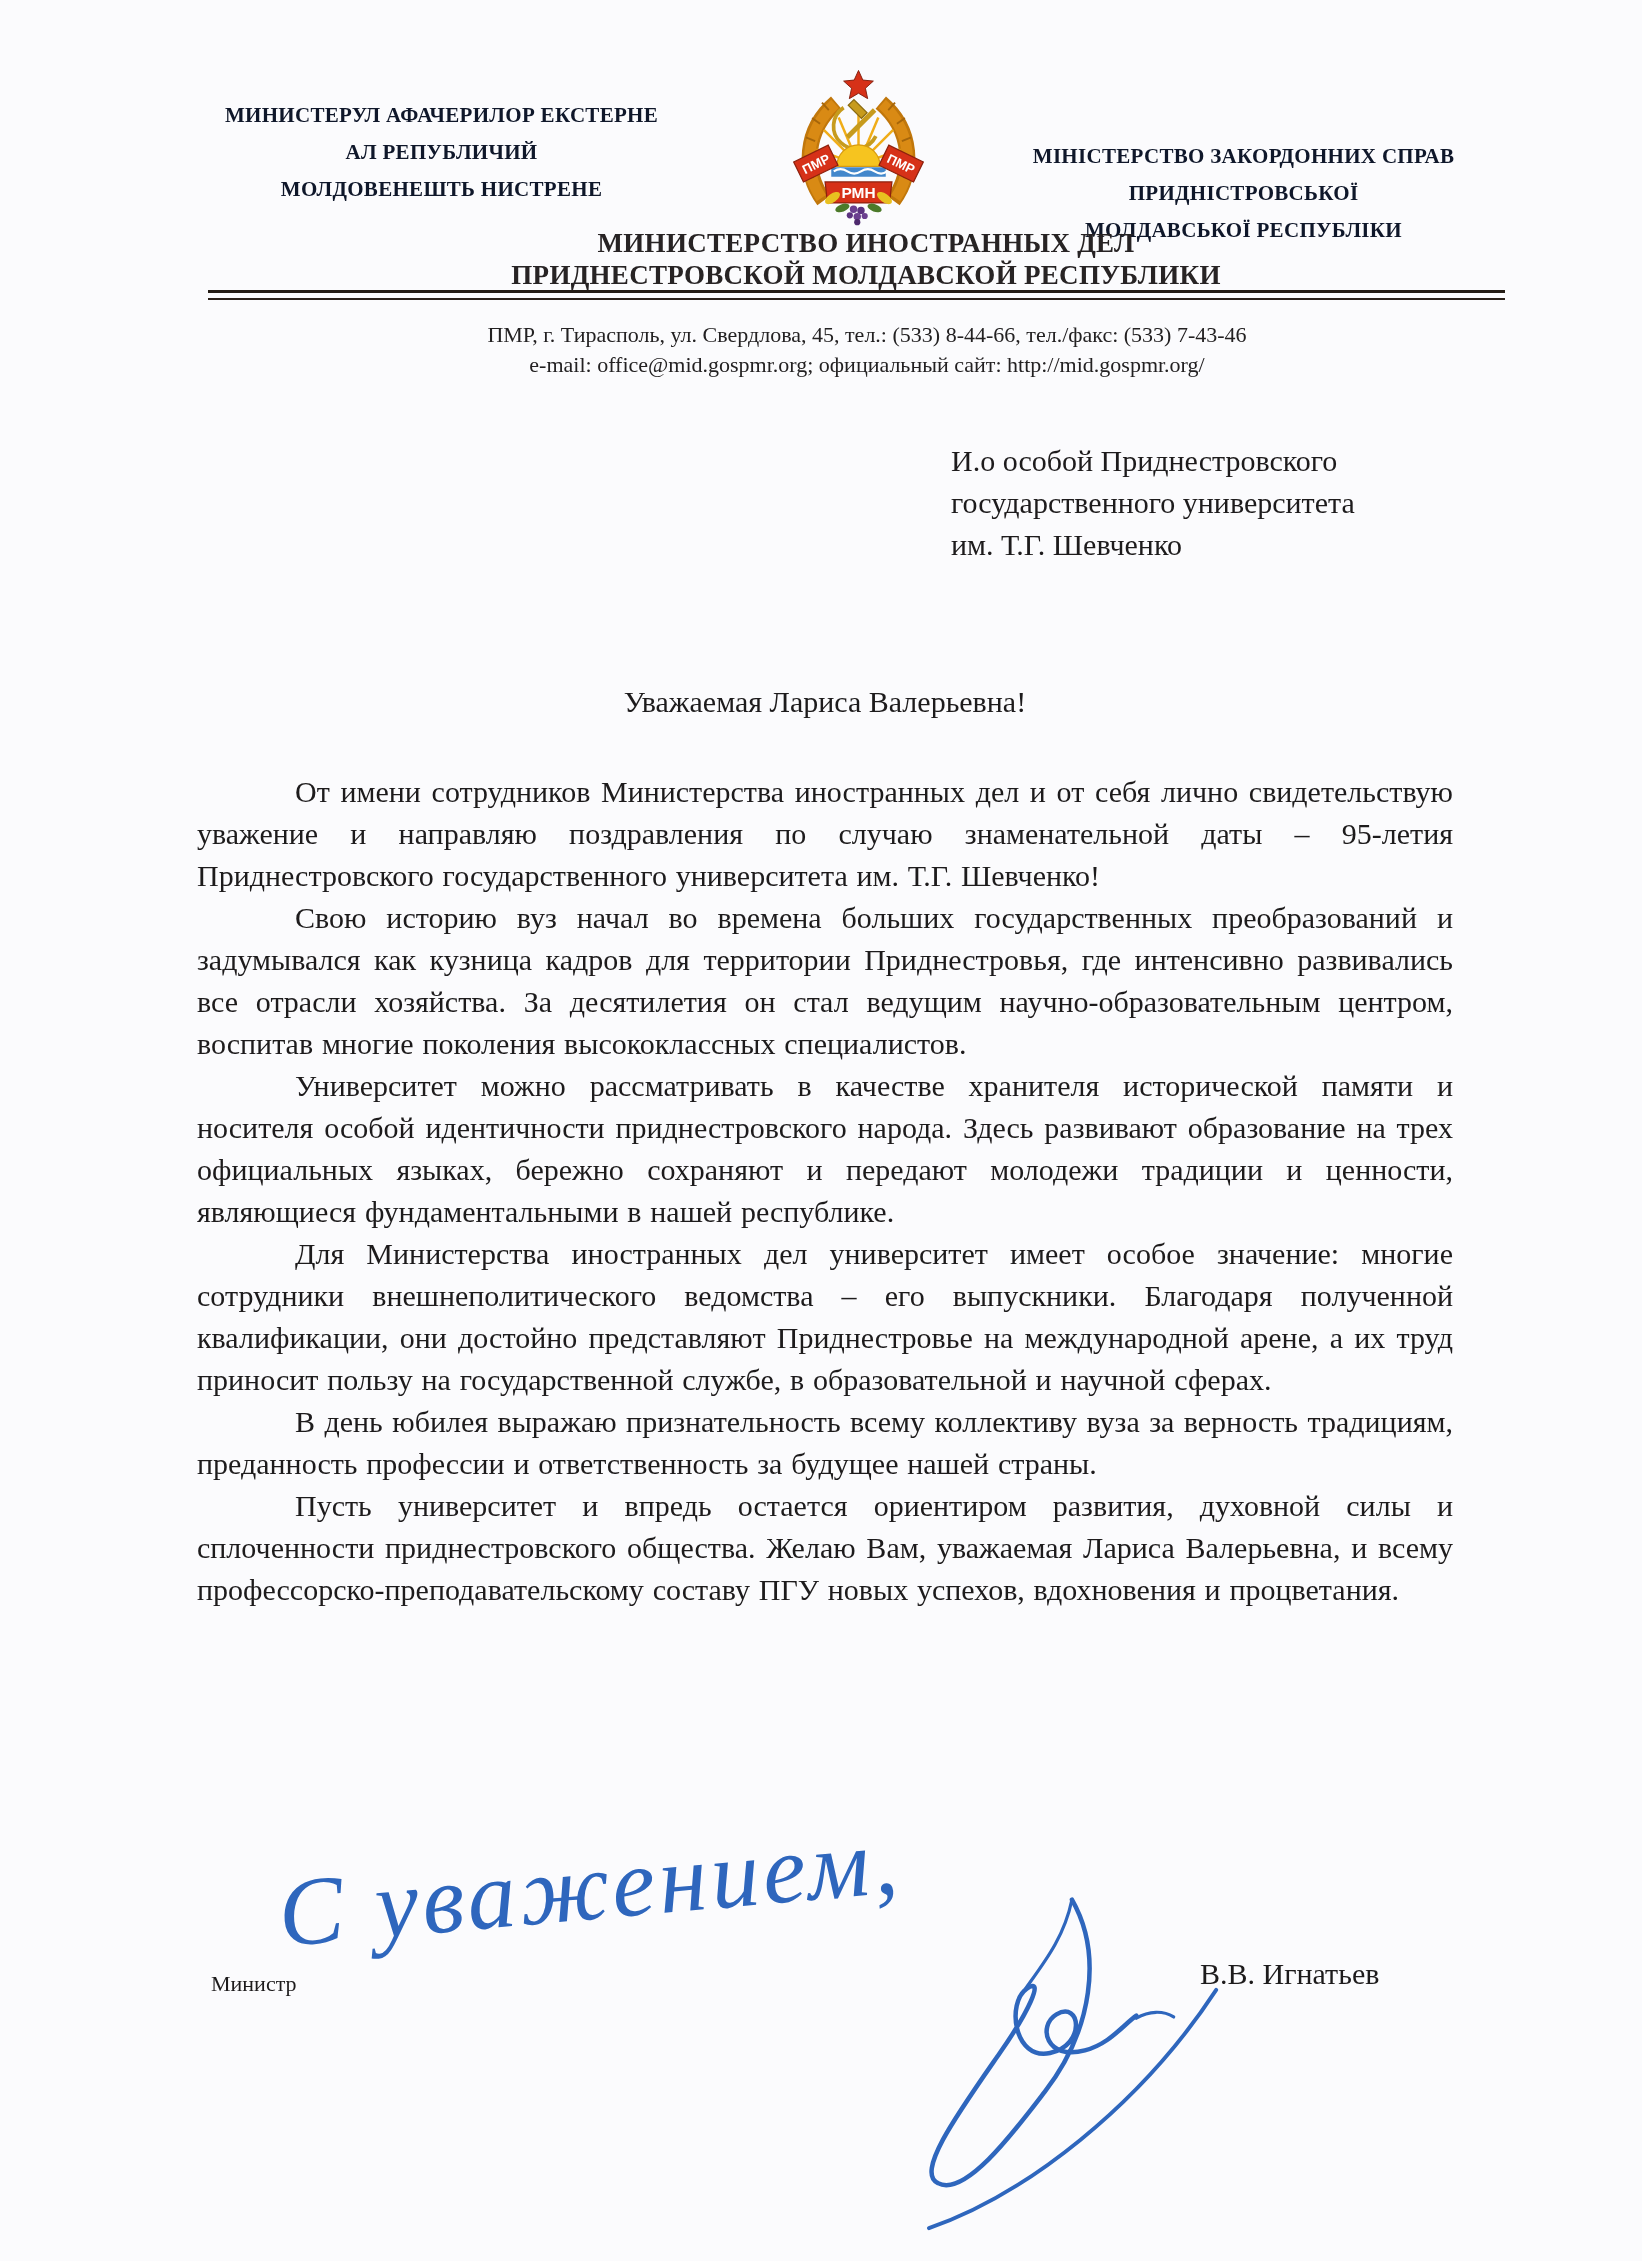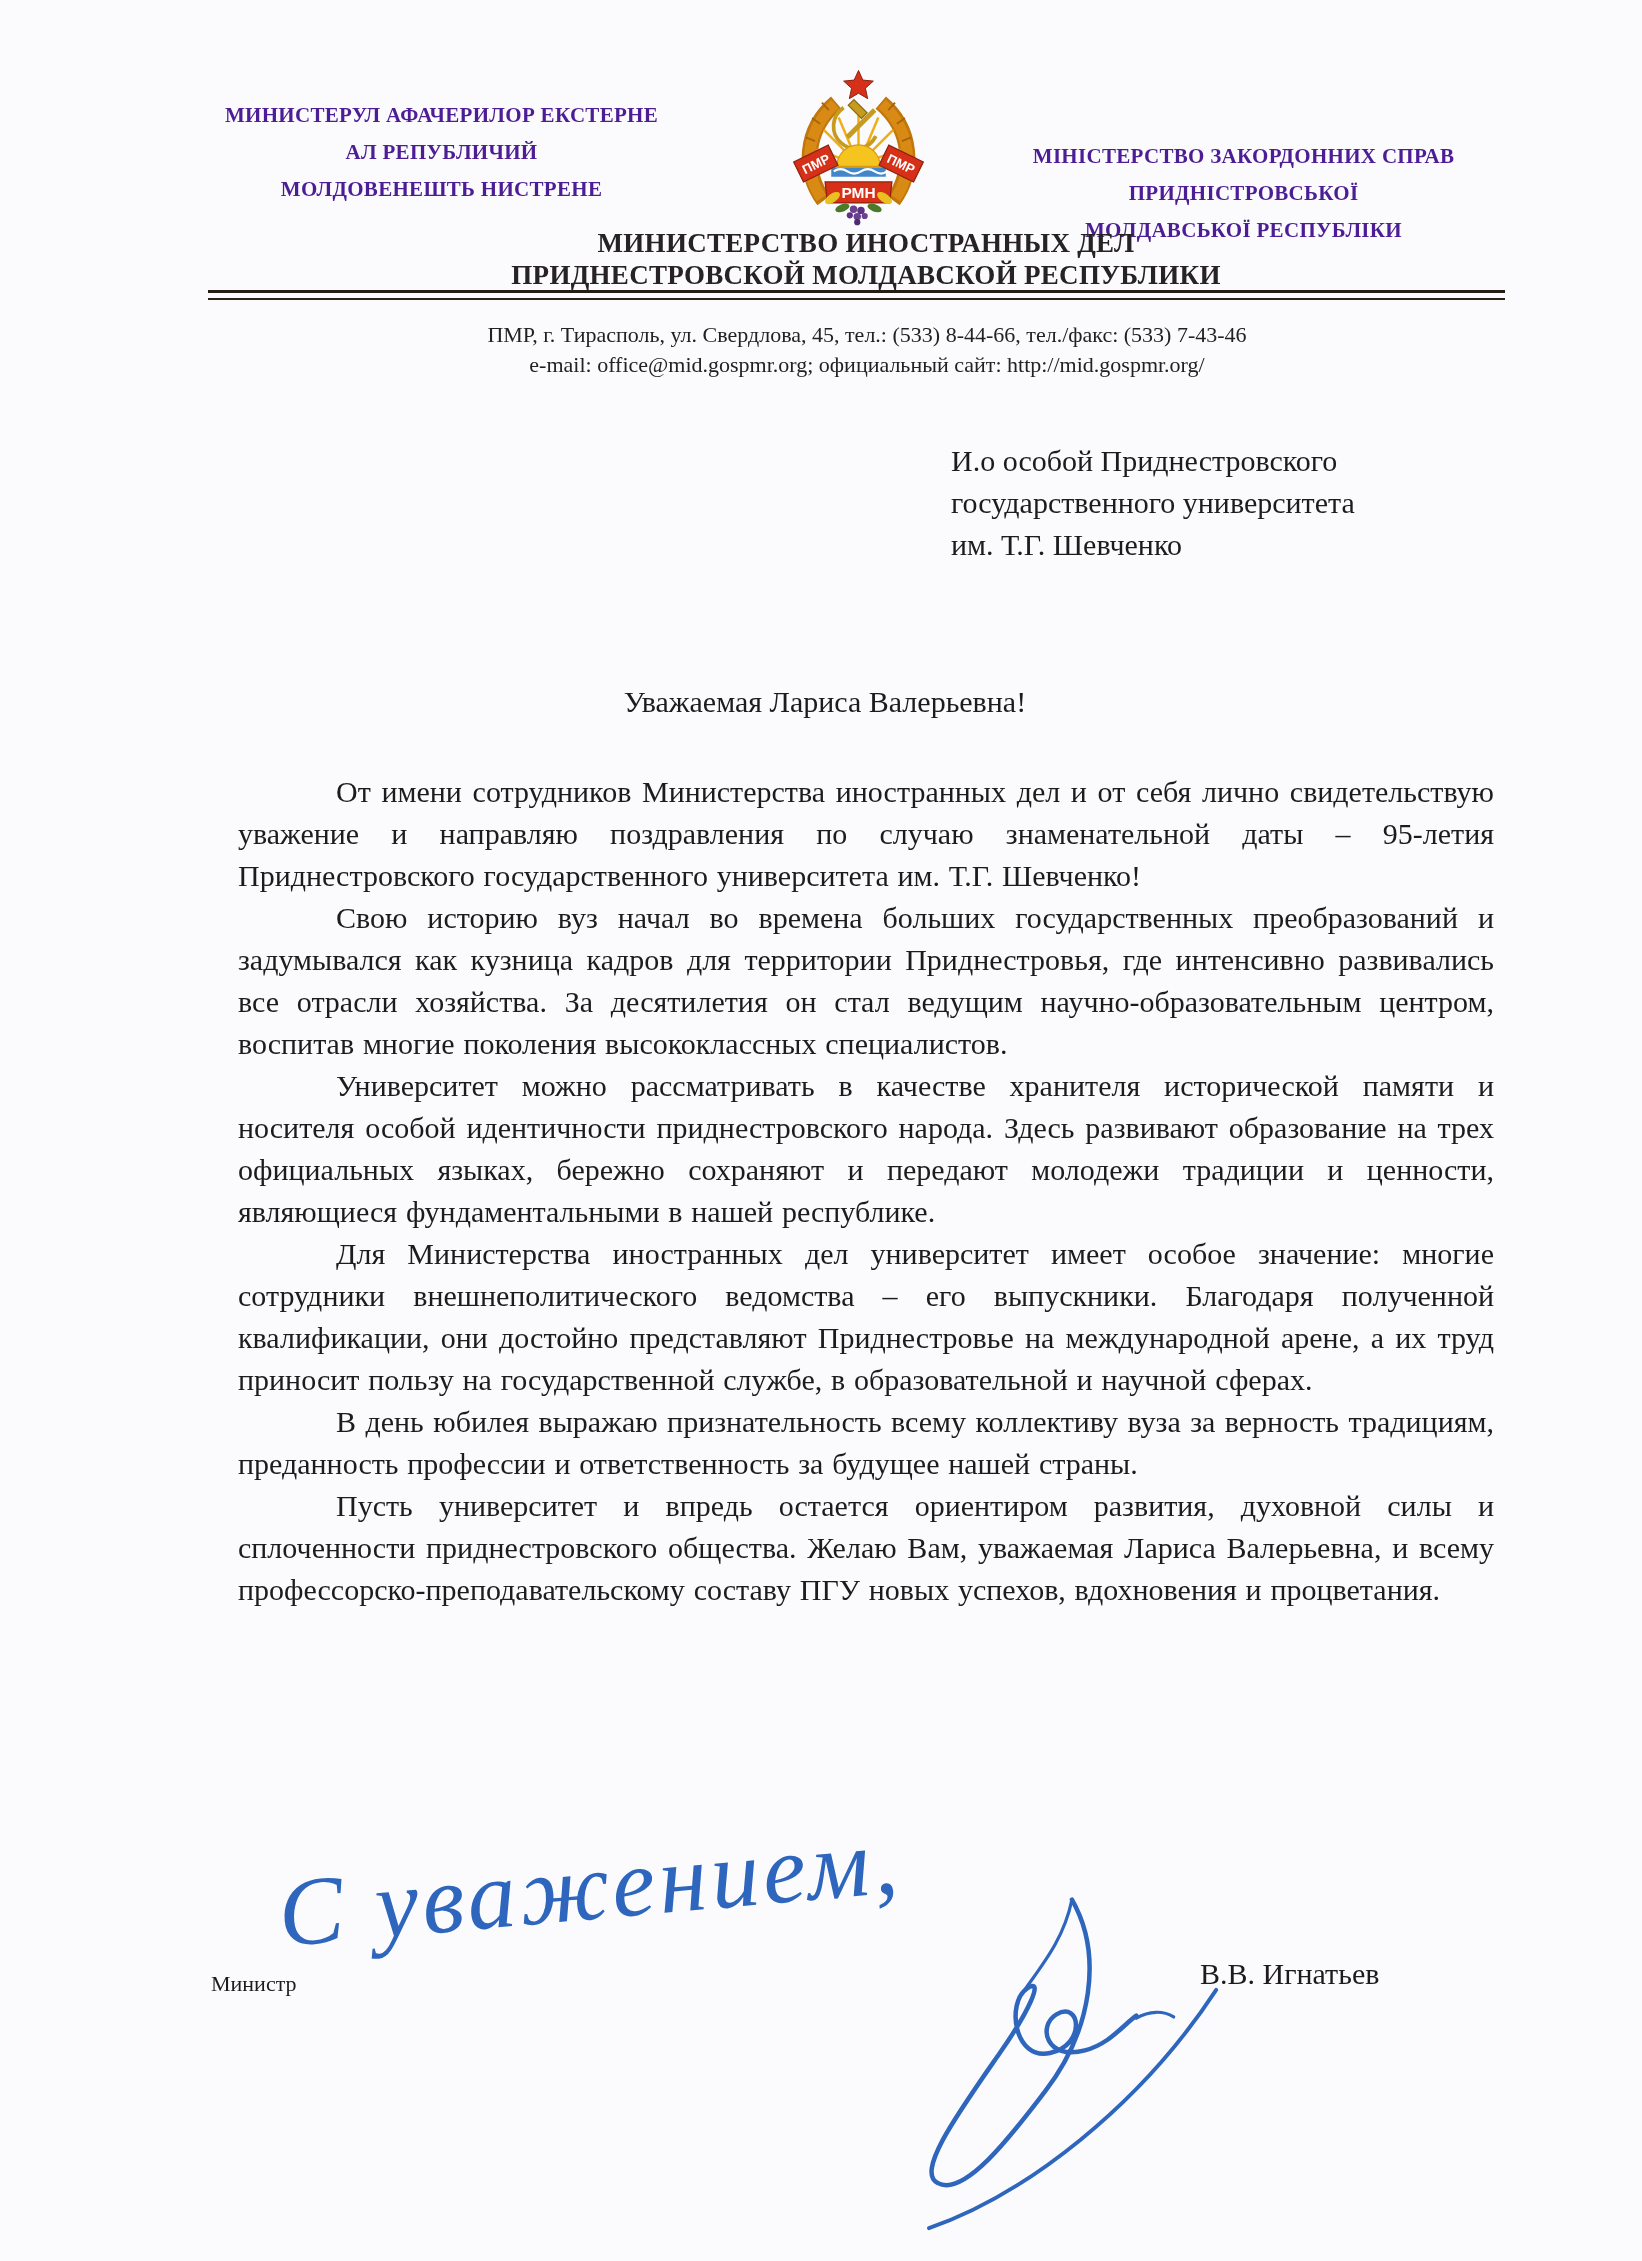--- a/index.html
+++ b/index.html
@@ -11,21 +11,21 @@
     font-family:"Liberation Serif", serif;
     color:#1d1b1c;
     overflow:hidden;
   }
   
   .hdr-col{
     position:absolute;top:97px;
     text-align:center;
     font-weight:bold;
     font-size:21px;line-height:37px;
-    color:#4c1d95;
+    color:#0f172a;
     letter-spacing:0.3px;
   }
   .hdr-left{left:187px;width:509px;}
   .hdr-right{left:973px;width:541px;margin-top:41px;}
   .emblem{position:absolute;left:778px;top:62px;width:161px;height:168px;}
   .ministry{
     position:absolute;left:0;right:0;top:227px;
     transform:translateX(45px);
     text-align:center;font-weight:bold;
     font-size:27px;line-height:32px;
@@ -46,21 +46,21 @@
     font-size:30px;line-height:42px;
   }
   
   .salutation{
     position:absolute;left:197px;width:1256px;top:685px;
     text-align:center;font-size:30px;
   }
   .body{
     position:absolute;left:197px;width:1256px;top:771px;
     font-size:30px;line-height:42px;
-    text-align:justify;text-align-last:left;margin-left:41px;
+    text-align:justify;text-align-last:left;
   }
   .body p{margin:0;text-indent:98px;word-spacing:1.3px;}
   
   .script{
     position:absolute;left:277px;top:1819px;width:902px;
     font-style:italic;
     font-size:97px;
     letter-spacing:3.9px;
     color:#2e66bd;
     transform:rotate(-5deg);

